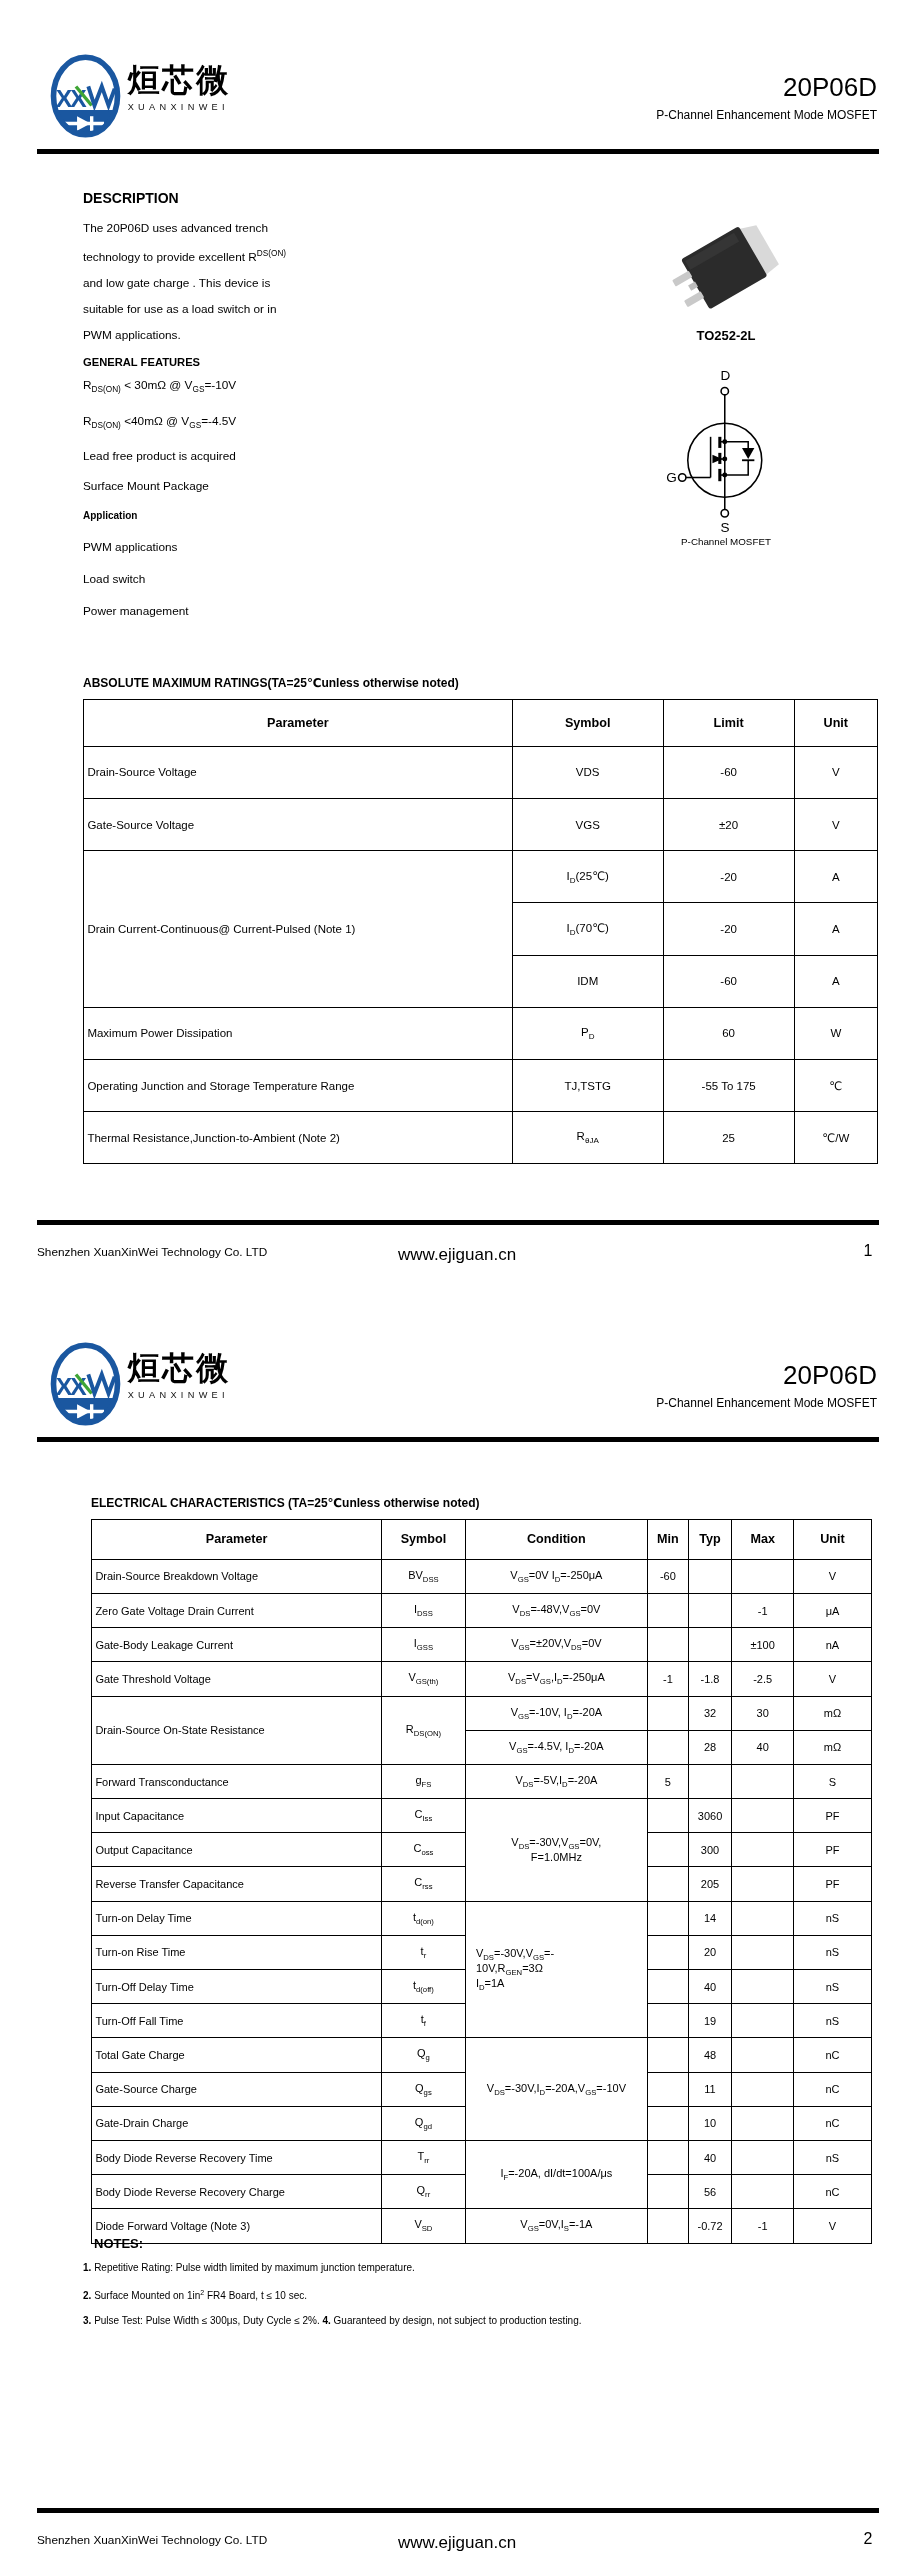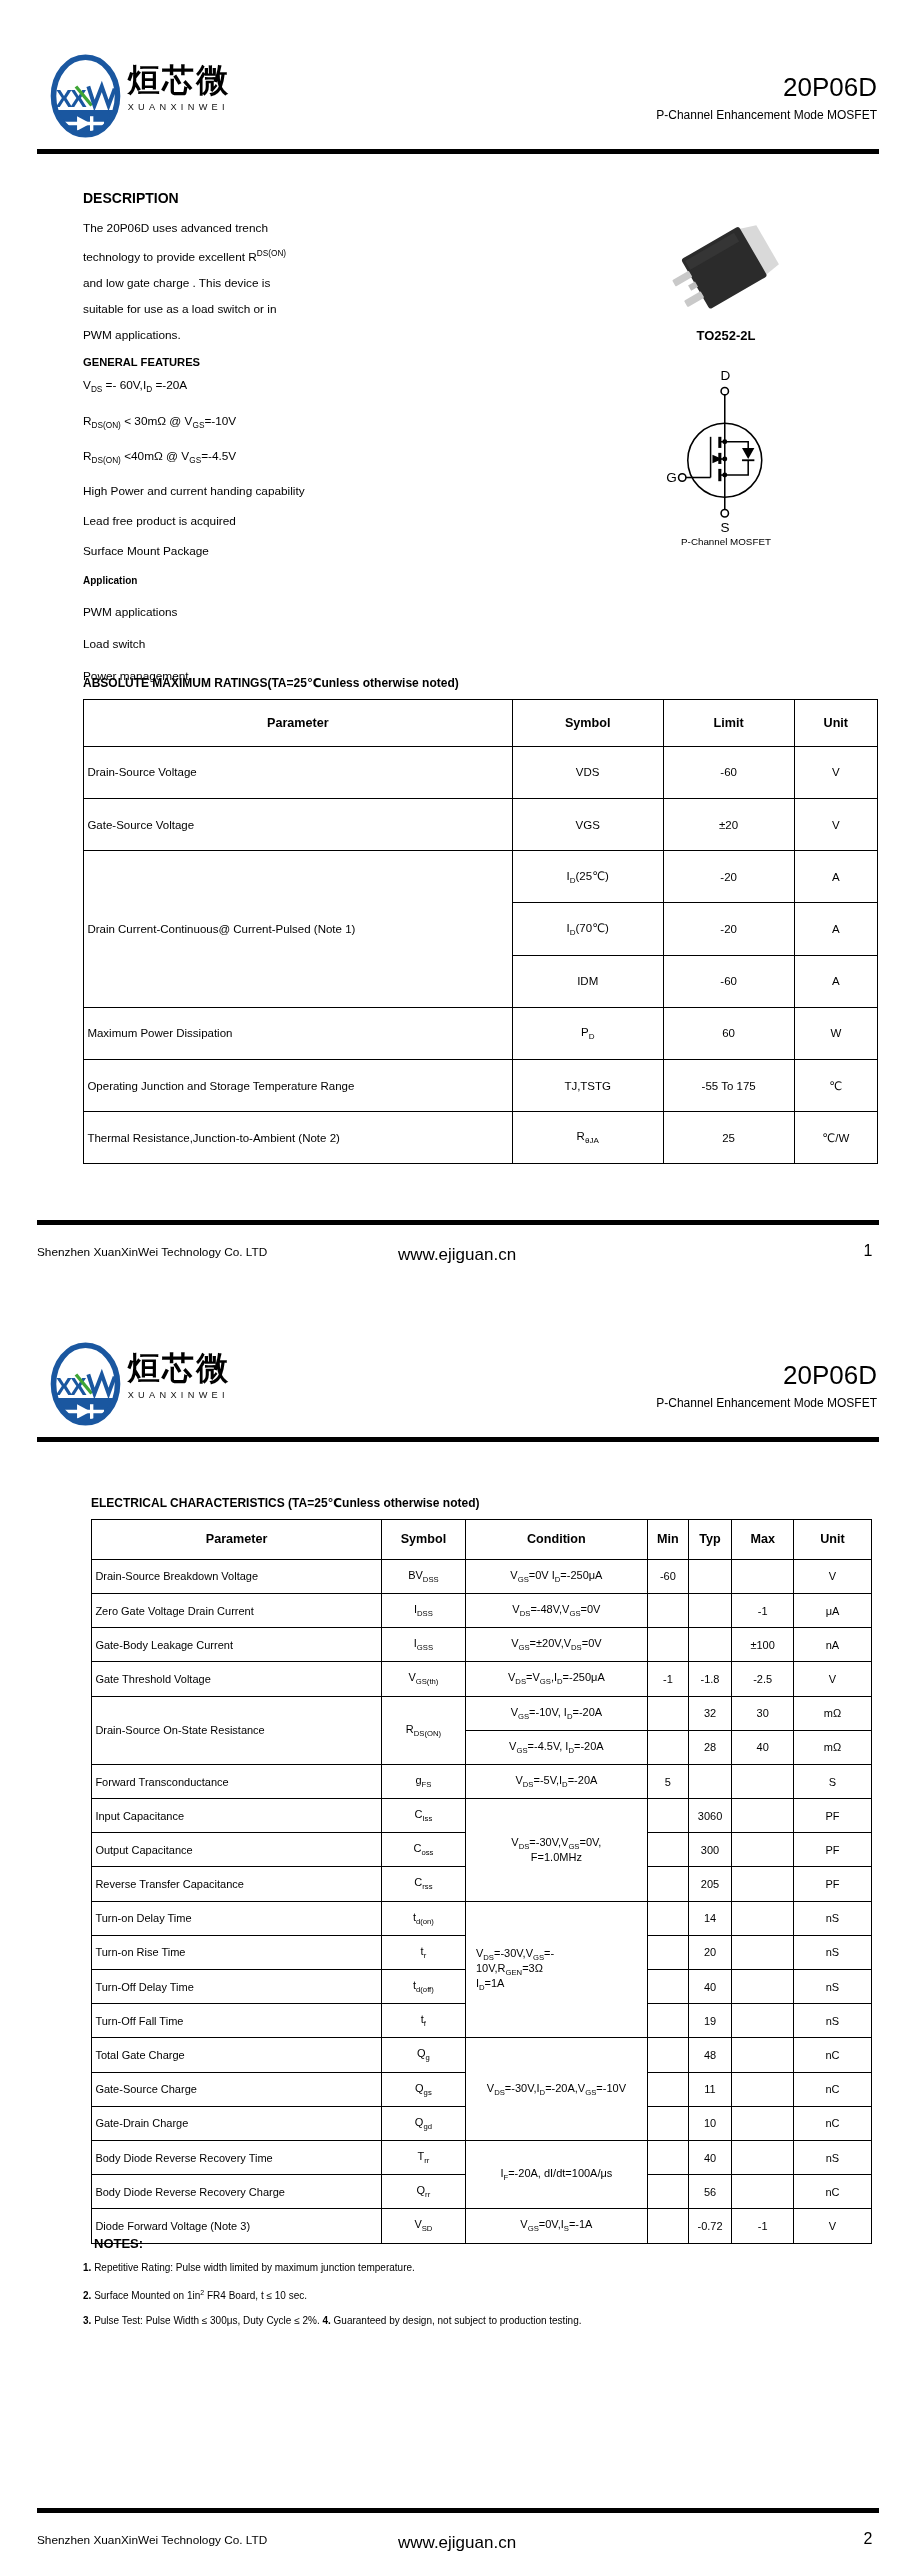--- a/index.html
+++ b/index.html
@@ -98,24 +98,22 @@
     <div class="rule top"></div>
 
     <div class="leftcol">
       <div class="sec-h">DESCRIPTION</div>
       <div class="desc-line">The  20P06D uses advanced trench</div>
       <div class="desc-line">technology to provide excellent R<sup>DS(ON)</sup></div>
       <div class="desc-line">and low gate charge . This device is</div>
       <div class="desc-line">suitable for use as a load switch or in</div>
       <div class="desc-line">PWM applications.</div>
       <div class="feat-h">GENERAL FEATURES</div>
-      <div class="feat-line">V<sub>DS</sub> =- 60V,I<sub>D</sub> =-20A</div>
       <div class="feat-line">R<sub>DS(ON)</sub> &lt; 30mΩ @ V<sub>GS</sub>=-10V</div>
       <div class="feat-line">R<sub>DS(ON)</sub> &lt;40mΩ @ V<sub>GS</sub>=-4.5V</div>
-      <div class="feat-line">High Power and current handing capability</div>
       <div class="feat-line">Lead free product is acquired</div>
       <div class="feat-line">Surface Mount Package</div>
       <div class="app-h">Application</div>
       <div class="app-line">PWM applications</div>
       <div class="app-line">Load switch</div>
       <div class="app-line">Power management</div>
     </div>
 
     <div class="rightcol">
       <svg width="172" height="96" viewBox="0 0 300 170">

